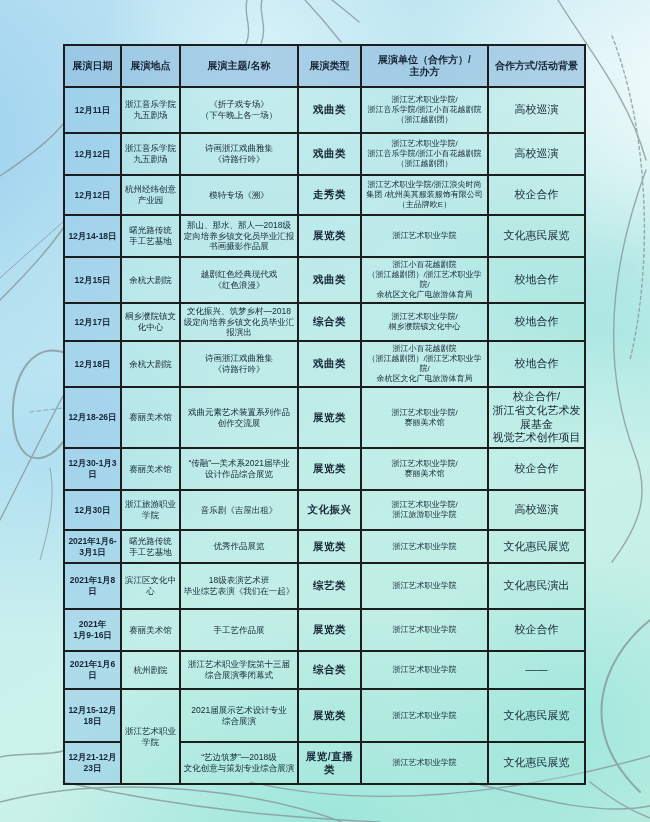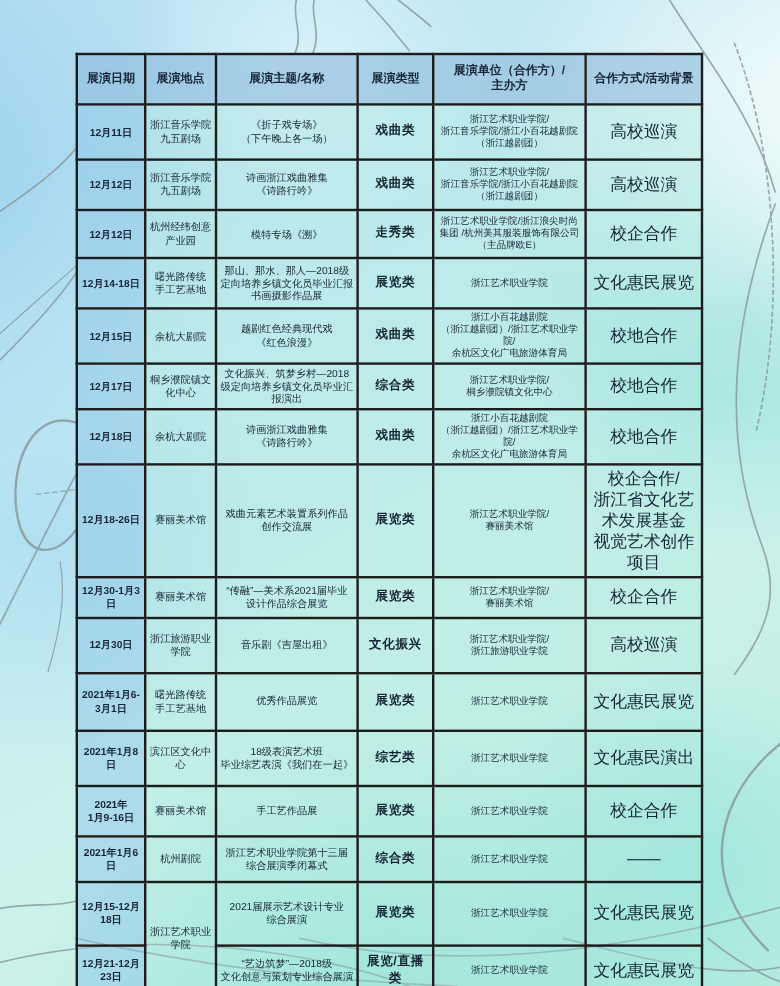--- a/index.html
+++ b/index.html
@@ -35,34 +35,34 @@
     overflow:hidden;
   }
   .sched th{background:var(--header-bg,rgba(142,188,221,0.6));font-size:10px;font-weight:bold;height:36px;letter-spacing:0;}
   .sched td{background:var(--cell-bg,rgba(173,233,222,0.35));font-size:8.5px;}
   .sched td.col1{background:var(--date-bg,rgba(148,201,232,0.55));font-weight:bold;font-size:8.5px;}
   .sched th.col1,.sched th.col2{background:var(--header-bg,rgba(142,188,221,0.65));}
   .sched td.col2{font-size:8.5px;}
   .sched td.col3{font-size:8.5px;}
   .sched td.col4{font-weight:bold;font-size:10.5px;letter-spacing:0.5px;}
   .sched td.col5{font-size:8px;}
-  .sched td.col6{font-size:14px;}
+  .sched td.col6{font-size:11px;}
   col.c1{width:57px;}col.c2{width:59px;}col.c3{width:118px;}
   col.c4{width:63px;}col.c5{width:127px;}col.c6{width:97px;}
   tbody tr:nth-child(1){height:46px;}
   tbody tr:nth-child(2){height:42px;}
   tbody tr:nth-child(3){height:40px;}
   tbody tr:nth-child(4){height:42px;}
   tbody tr:nth-child(5){height:44px;}
   tbody tr:nth-child(6){height:38px;}
   tbody tr:nth-child(7){height:43px;}
   tbody tr:nth-child(8){height:40px;}
-  tbody tr:nth-child(9){height:34px;}
-  tbody tr:nth-child(10){height:46px;}
-  tbody tr:nth-child(11){height:48px;margin-top:19px;}
+  tbody tr:nth-child(9){height:42px;}
+  tbody tr:nth-child(10){height:40px;}
+  tbody tr:nth-child(11){height:33px;margin-top:19px;}
   tbody tr:nth-child(12){height:46px;}
   tbody tr:nth-child(13){height:42px;}
   tbody tr:nth-child(14){height:38px;}
   tbody tr:nth-child(15){height:53px;border-radius:10px;}
   tbody tr:nth-child(16){height:42px;}
 </style>
 </head>
 <body>
 
 <div class="bg-wash"></div>

